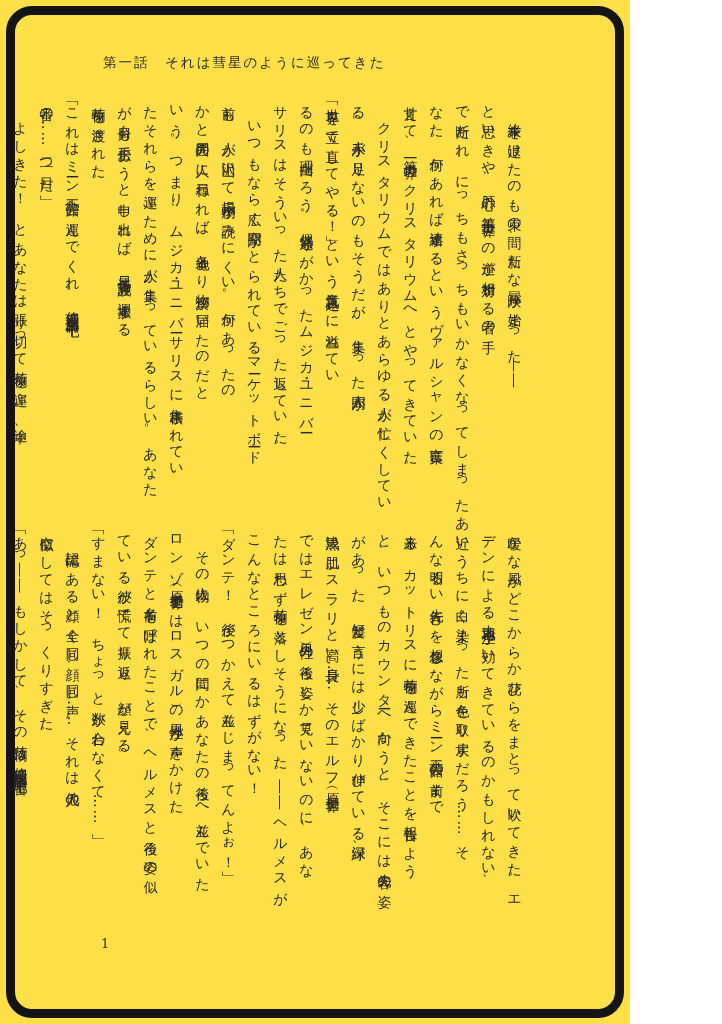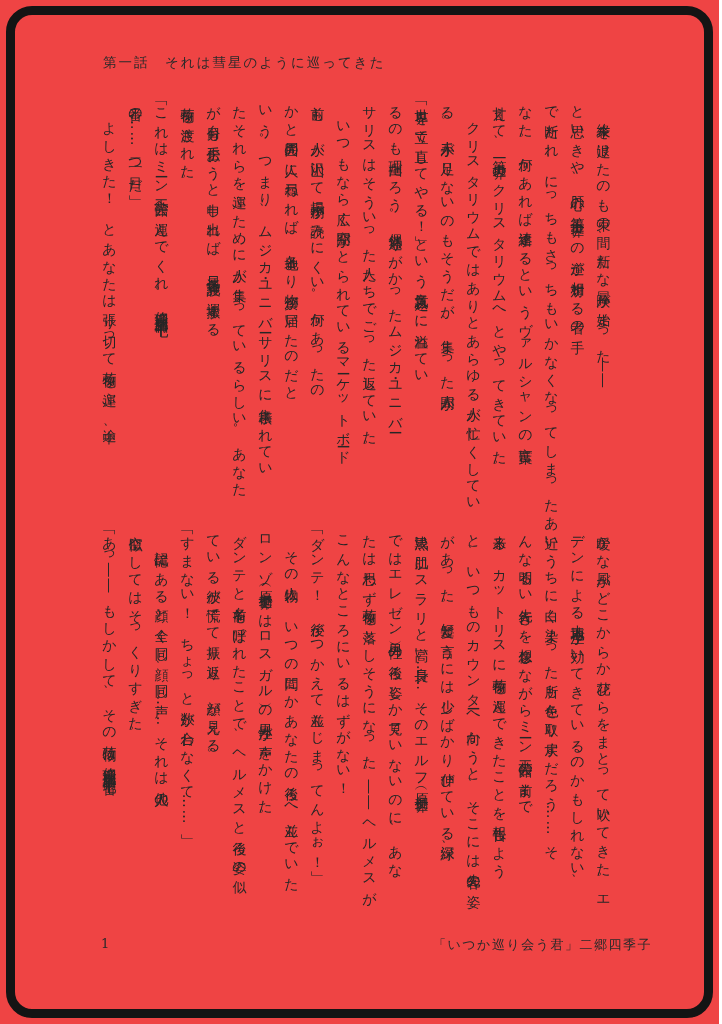--- a/index.html
+++ b/index.html
@@ -5,23 +5,23 @@
   html, body {
     margin: 0;
     padding: 0;
     background: #ffffff;
     width: 722px;
     height: 1024px;
     font-family: "DejaVu Serif", "Liberation Serif", serif;
   }
   .page {
     position: relative;
-    width: 719px;
+    width: 630px;
     height: 1024px;
-    background: #ef4444;
+    background: #fde047;
     overflow: hidden;
   }
   .frame {
     position: absolute;
     left: 6px;
     top: 6px;
     right: 6px;
     bottom: 6px;
     border: 9px solid #141414;
     border-radius: 26px;
@@ -120,14 +120,13 @@
       <div class="tcol">ダンテと名前を呼ばれたことで、ヘルメスと後ろ姿の似</div>
       <div class="tcol">ている彼が慌てて振り返り、顔が見える。</div>
       <div class="tcol">「すまない！　ちょっと数が合わなくて……」</div>
       <div class="tcol">　記憶にある顔と全く同じ顔、同じ声……それは他人の</div>
       <div class="tcol">空似にしてはそっくりすぎた。</div>
       <div class="tcol">「あっ――もしかして、その荷物は修理用部材四十七番</div>
     </div>
 
   <div class="footer-left">1</div>
 
-  <div class="footer-right">「いつか巡り会う君」二郷四季子</div>
 </div>
 
 </body></html>

